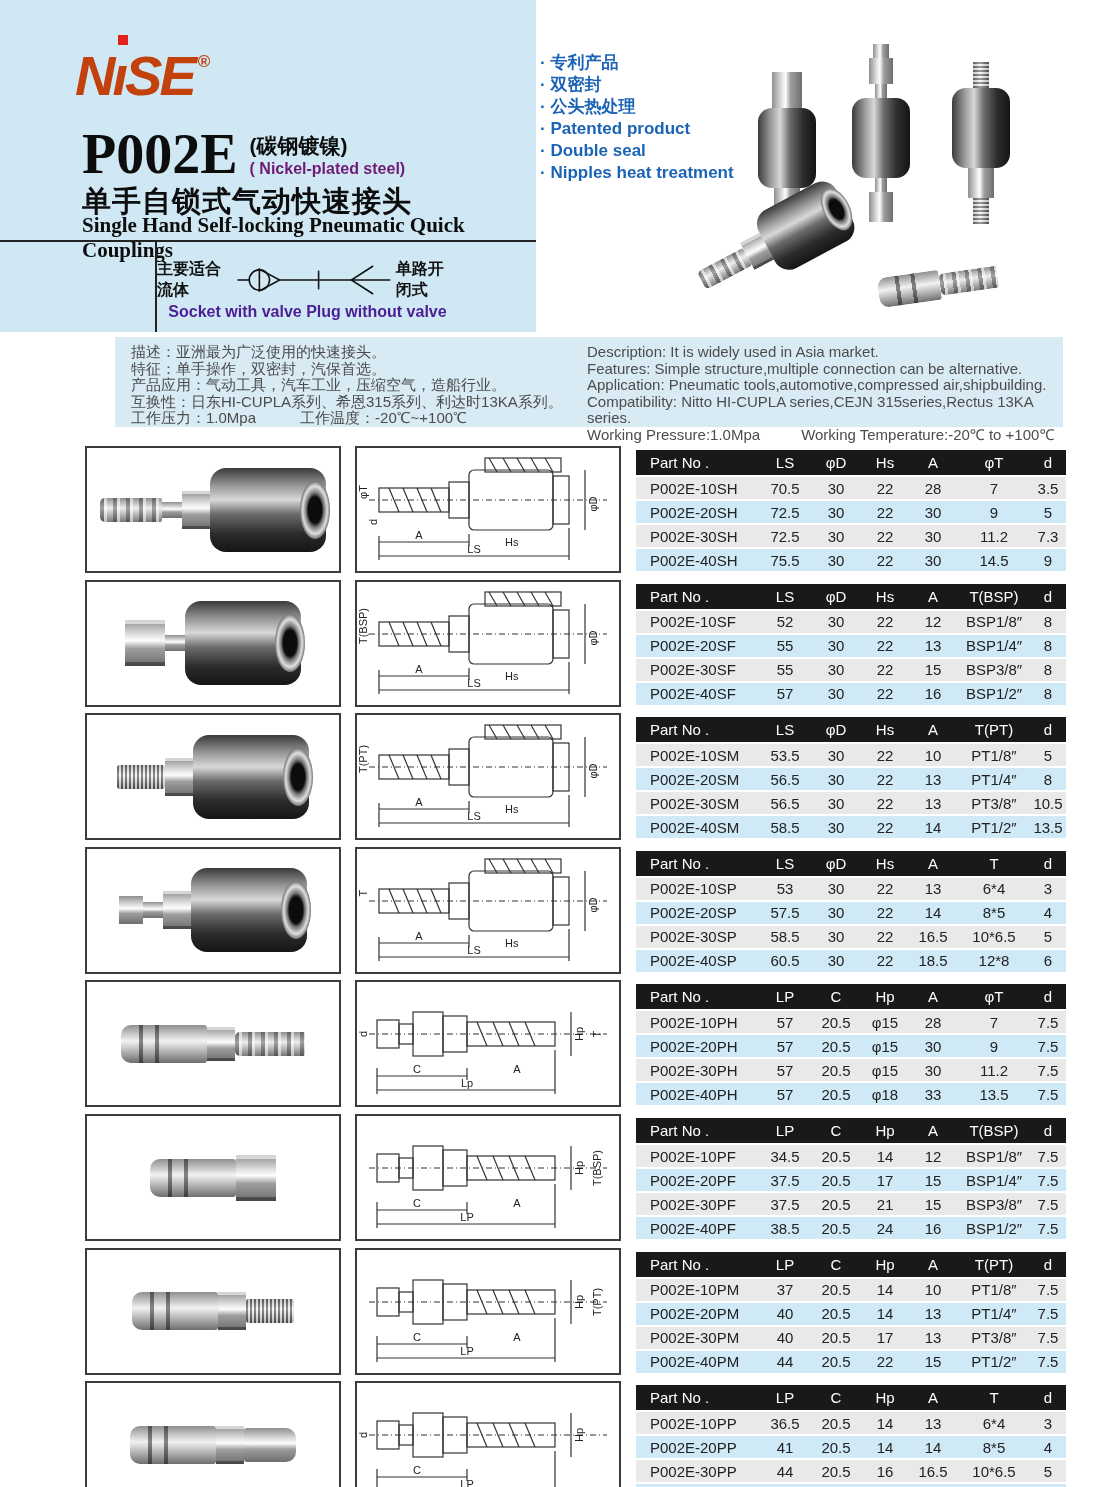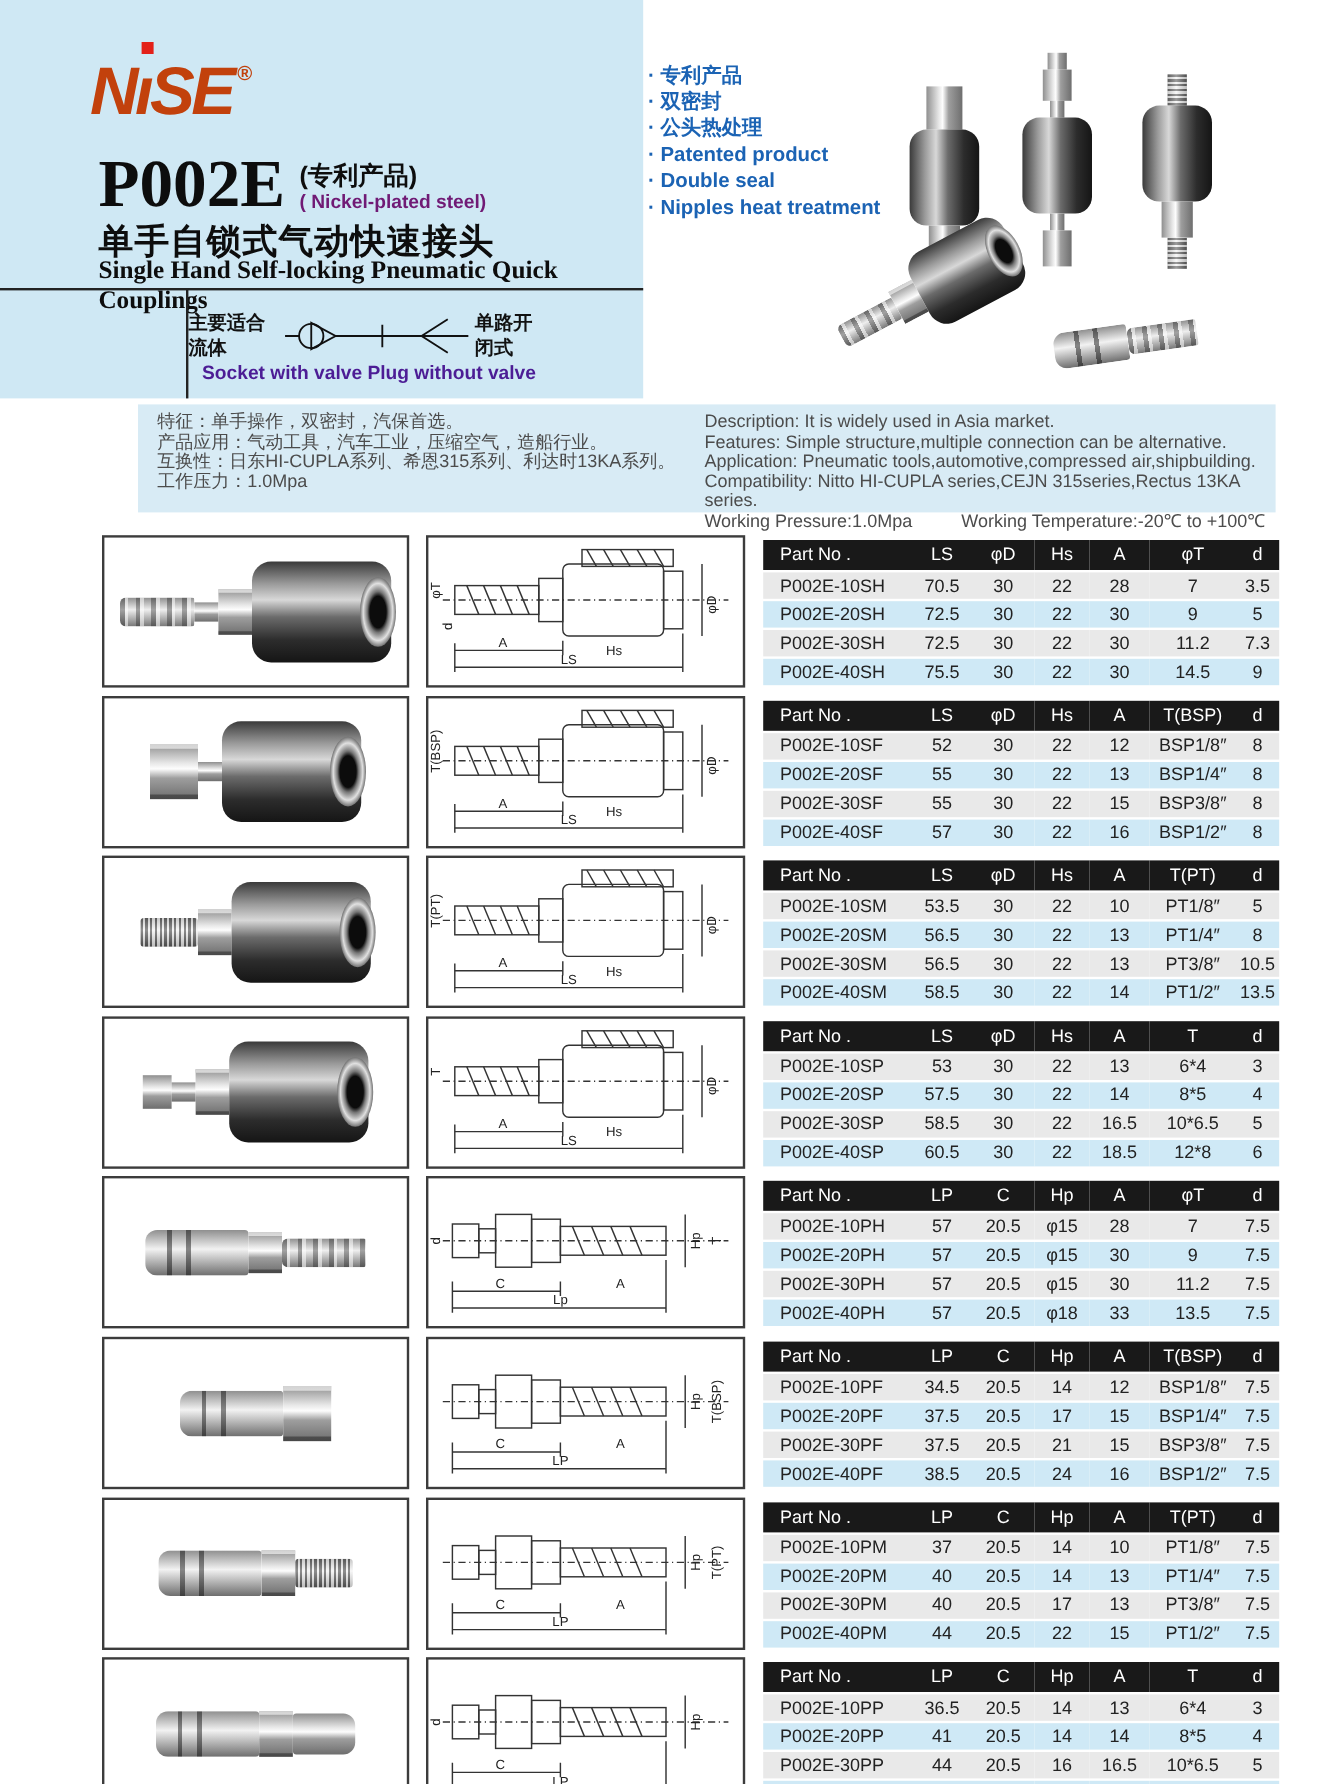--- a/index.html
+++ b/index.html
@@ -43,21 +43,21 @@
   .sockV{width:58px;height:80px;border-radius:14px;}
   .hexT{width:26px;height:30px;}
   .stemV{width:12px;height:14px;}
   .threadV{width:16px;height:26px;background-image:repeating-linear-gradient(0deg,rgba(0,0,0,.35) 0 2px,rgba(255,255,255,.5) 2px 4px),linear-gradient(90deg,#8f8f8f,#f0f0f0 45%,#777);}
 
   
   .desc{left:115px;top:337px;width:948px;height:90px;background:#d8ebf5;display:flex;}
   .desc-col{padding:7px 0 0 16px;font-size:15px;line-height:16.5px;color:#4c4c4c;}
   .desc-cn{width:440px;}
   .desc-en{width:470px;}
-  .desc-split{display:flex;gap:60px;flex-direction:column;}
+  .desc-split{display:flex;gap:44px;}
   .desc-split2{display:flex;gap:41px;}
 
   
   .rowg{left:0;width:1098px;height:128px;}
   .pbox{left:85px;top:0;width:252px;height:123px;border:2px solid #3c3c3c;background:#fff;
         display:flex;align-items:center;justify-content:center;}
   .dbox{left:355px;top:0;width:262px;height:123px;border:2px solid #3c3c3c;background:#fff;}
   .twrap{left:636px;top:2px;width:430px;}
 
   
@@ -96,21 +96,21 @@
 </style>
 </head>
 <body>
 
 <div class="abs hero">
   <div class="abs logo"><span>N</span><span class="idot"><span>ı</span></span><span>S</span><span>E</span><span class="reg">®</span></div>
 
   <div class="abs model-row">
     <div class="model">P002E</div>
     <div class="mat">
-      <span class="mat-cn">(专利产品)</span>
+      <span class="mat-cn">(碳钢镀镍)</span>
       <span class="mat-en">( Nickel-plated steel)</span>
     </div>
   </div>
   <div class="abs title-cn">单手自锁式气动快速接头</div>
   <div class="abs title-en">Single Hand Self-locking Pneumatic Quick Couplings</div>
   <div class="abs hr-line"></div>
   <div class="abs vr-line"></div>
 
   <div class="abs flow-area">
     <div class="flow-row">
@@ -167,20 +167,21 @@
       </div>
   </div>
   <div class="abs asm" style="left:178px;top:228px;transform:rotate(-8deg);">
     <div class="p-plug" style="width:62px;height:30px;"></div>
     <div class="p-barb" style="width:58px;height:22px;"></div>
   </div>
 </div>
 
 <div class="abs desc">
   <div class="desc-col desc-cn">
+    <div>描述：亚洲最为广泛使用的快速接头。</div>
     <div>特征：单手操作，双密封，汽保首选。</div>
     <div>产品应用：气动工具，汽车工业，压缩空气，造船行业。</div>
     <div>互换性：日东HI-CUPLA系列、希恩315系列、利达时13KA系列。</div>
     <div class="desc-split">
       <span>工作压力：1.0Mpa</span>
       <span>工作温度：-20℃~+100℃</span>
     </div>
   </div>
   <div class="desc-col desc-en">
     <div>Description:  It is widely used in Asia market.</div>

